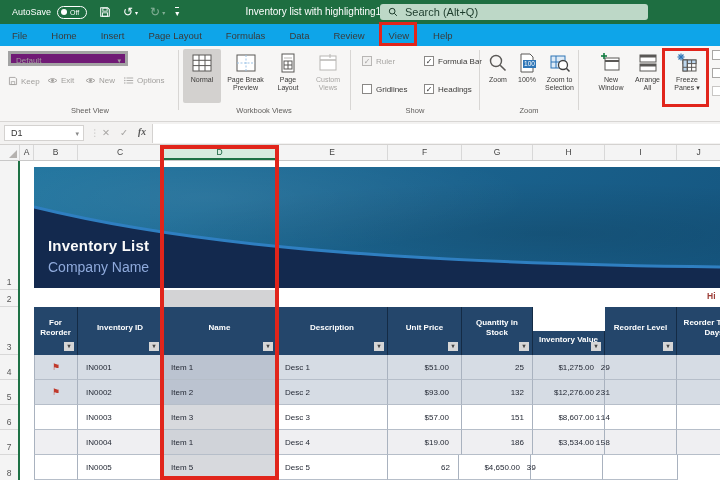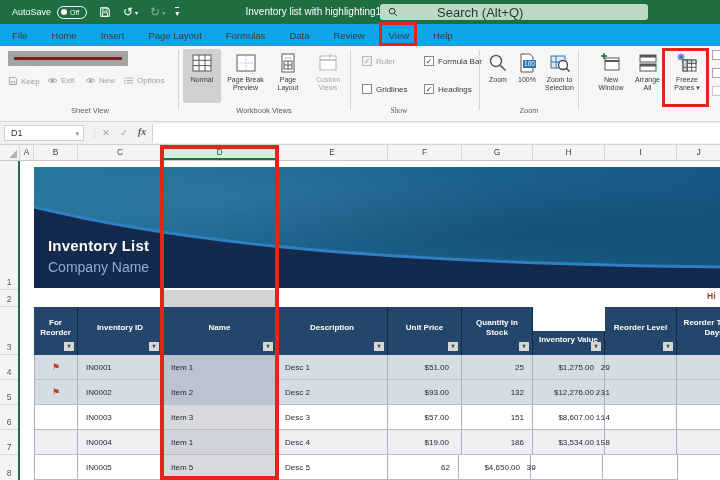--- a/index.html
+++ b/index.html
@@ -10,33 +10,33 @@
   .titlebar { position:absolute; left:0; top:0; width:720px; height:24px; background:#1E6E41; display:flex; align-items:center; }
   .autosave-label { color:#fff; font-size:9px; margin-left:12px; }
   .toggle-pill { margin-left:6px; width:30px; height:13px; border:1px solid #fff; border-radius:8px; display:flex; align-items:center; padding:0 3px; gap:3px; }
   .toggle-dot { width:6px; height:6px; border-radius:50%; background:#fff; }
   .toggle-state { color:#fff; font-size:7px; }
   .tb-icon { color:#fff; font-size:12px; margin-left:12px; line-height:24px; }
   .tb-caret { color:#fff; font-size:6px; margin-left:2px; }
   .dim { opacity:0.45; }
   .tb-title { color:#fff; font-size:10px; position:absolute; left:190px; width:280px; text-align:center; top:6px; white-space:nowrap; }
   .searchbox { position:absolute; left:380px; top:4px; width:268px; height:16px; background:#BDD8C7; border-radius:3px; display:flex; align-items:center; padding-left:8px; gap:7px; }
-  .searchbox span { color:#1C3B2B; font-size:13px;margin-left:32px; }
+  .searchbox span { color:#1C3B2B; font-size:11px; }
 
   
   .tabstrip { position:absolute; left:0; top:24px; width:720px; height:22px; background:#0ea5e9; display:flex; align-items:center; padding-left:10px; }
   .tab { font-size:9.5px; color:#3B3A39; margin-right:20px; position:relative; padding:3px 2px; cursor:default; white-space:nowrap; }
   .tab-active-underline { position:absolute; left:0; right:0; bottom:-2px; height:3px; background:#1E7145; }
   .tab-redbox { position:absolute; left:-8px; top:-5px; width:38px; height:24px; border:3px solid #E1251B; }
 
   
   .ribbon { position:absolute; left:0; top:46px; width:720px; height:76px; background:#F7F6F5; border-bottom:1px solid #D8D6D4; }
   .grp-divider { position:absolute; top:4px; width:1px; height:60px; background:#D8D6D4; }
   .grp-label { position:absolute; top:60px; font-size:7.5px; color:#605E5C; text-align:center; }
-  .combo { position:absolute; left:8px; top:5px; width:120px; height:15px; background:#7f1d1d; border:6px solid #a3a3a3; color:#A19F9D; font-size:8px; line-height:13px; padding-left:5px; }
+  .combo { position:absolute; left:8px; top:5px; width:120px; height:15px; background:#701a75; border:3px solid #a3a3a3; color:#A19F9D; font-size:8px; line-height:13px; padding-left:5px; }
   .combo .caret { position:absolute; right:4px; top:0; color:#A19F9D; font-size:7px; }
   .small-btn { position:absolute; top:30px; display:flex; align-items:center; gap:3px; color:#A19F9D; font-size:8px; }
   .big-btn { position:absolute; top:3px; display:flex; flex-direction:column; align-items:center; gap:2px; padding-top:3px; height:54px; border-radius:2px; }
   .big-btn .btn-label { font-size:7px; line-height:8px; text-align:center; color:#3B3A39; }
   .big-btn.disabled .btn-label { color:#A8A6A4; }
   .big-btn.selected { background:#D3D1CF; }
   .cb-row { position:absolute; display:flex; align-items:center; gap:4px; }
   .cb-box { width:10px; height:10px; border:1px solid #8A8886; background:#fff; font-size:8px; line-height:9px; text-align:center; color:#323130; }
   .cb-box.disabled { border-color:#B8B6B4; background:#F2F1F0; color:#A8A6A4; }
   .cb-label { font-size:8px; color:#3B3A39; }
@@ -238,21 +238,21 @@
       <span class="cb-label">Gridlines</span>
     </div>
     <div class="cb-row" style="left:424px; top:10px;">
       <span class="cb-box">✓</span>
       <span class="cb-label">Formula Bar</span>
     </div>
     <div class="cb-row" style="left:424px; top:38px;">
       <span class="cb-box">✓</span>
       <span class="cb-label">Headings</span>
     </div>
-    <div class="grp-label" style="left:336px; width:126px;font-family:Liberation Serif, serif;">Show</div>
+    <div class="grp-label" style="left:352px; width:126px;">Show</div>
     <div class="grp-divider" style="left:479px;"></div>
 
     <div class="big-btn" style="left:483px; width:30px;">
       <svg width="22" height="22" viewBox="0 0 22 22">
           <circle cx="9" cy="9" r="5.5" fill="none" stroke="#5A5856" stroke-width="1.4"></circle>
           <line x1="13.2" y1="13.2" x2="18.5" y2="18.5" stroke="#5A5856" stroke-width="1.6"></line>
         </svg>
       <span class="btn-label">Zoom</span>
     </div>
     <div class="big-btn" style="left:513px; width:28px;">

